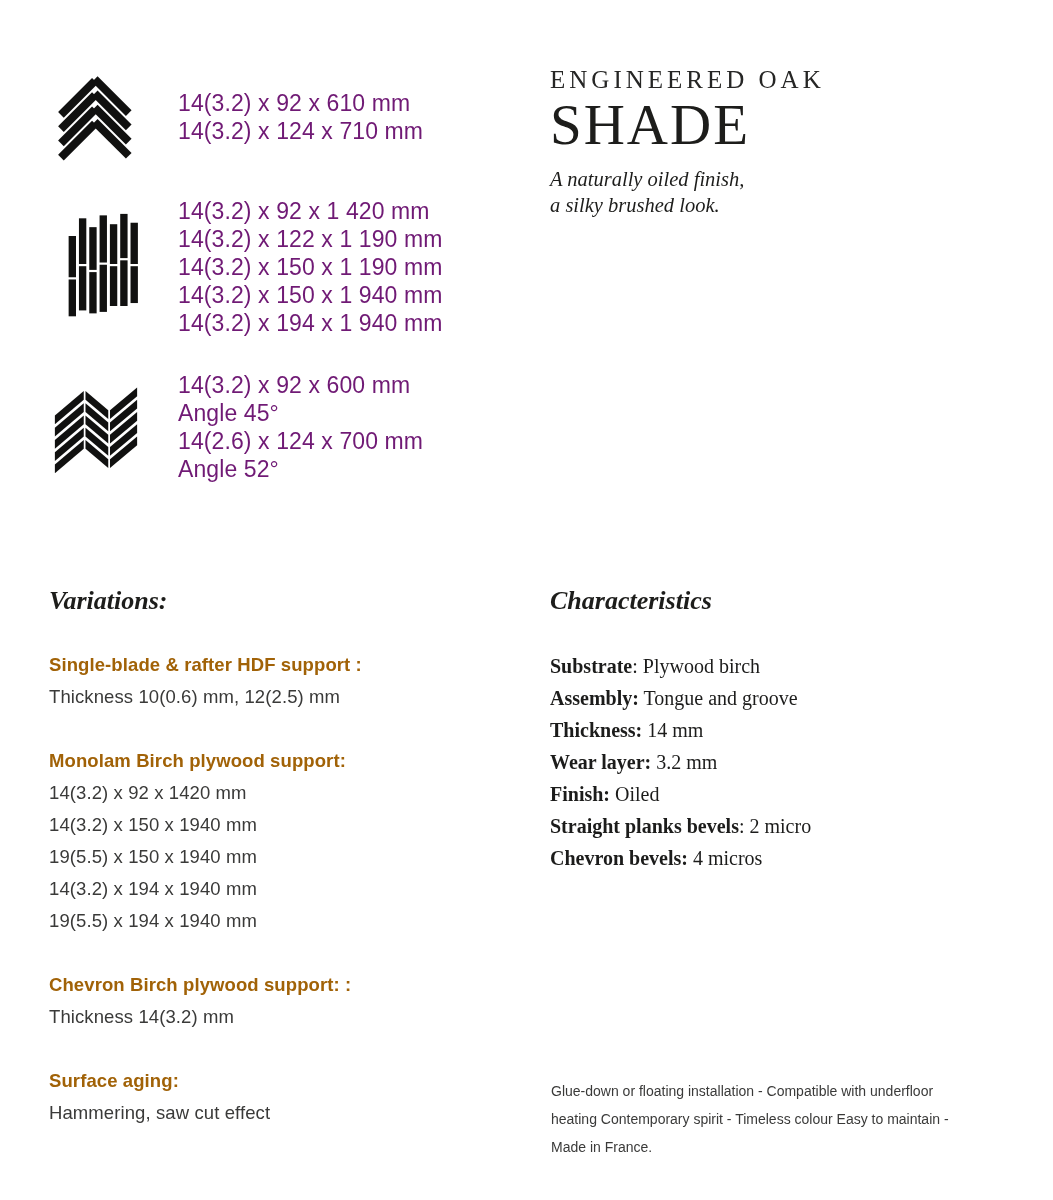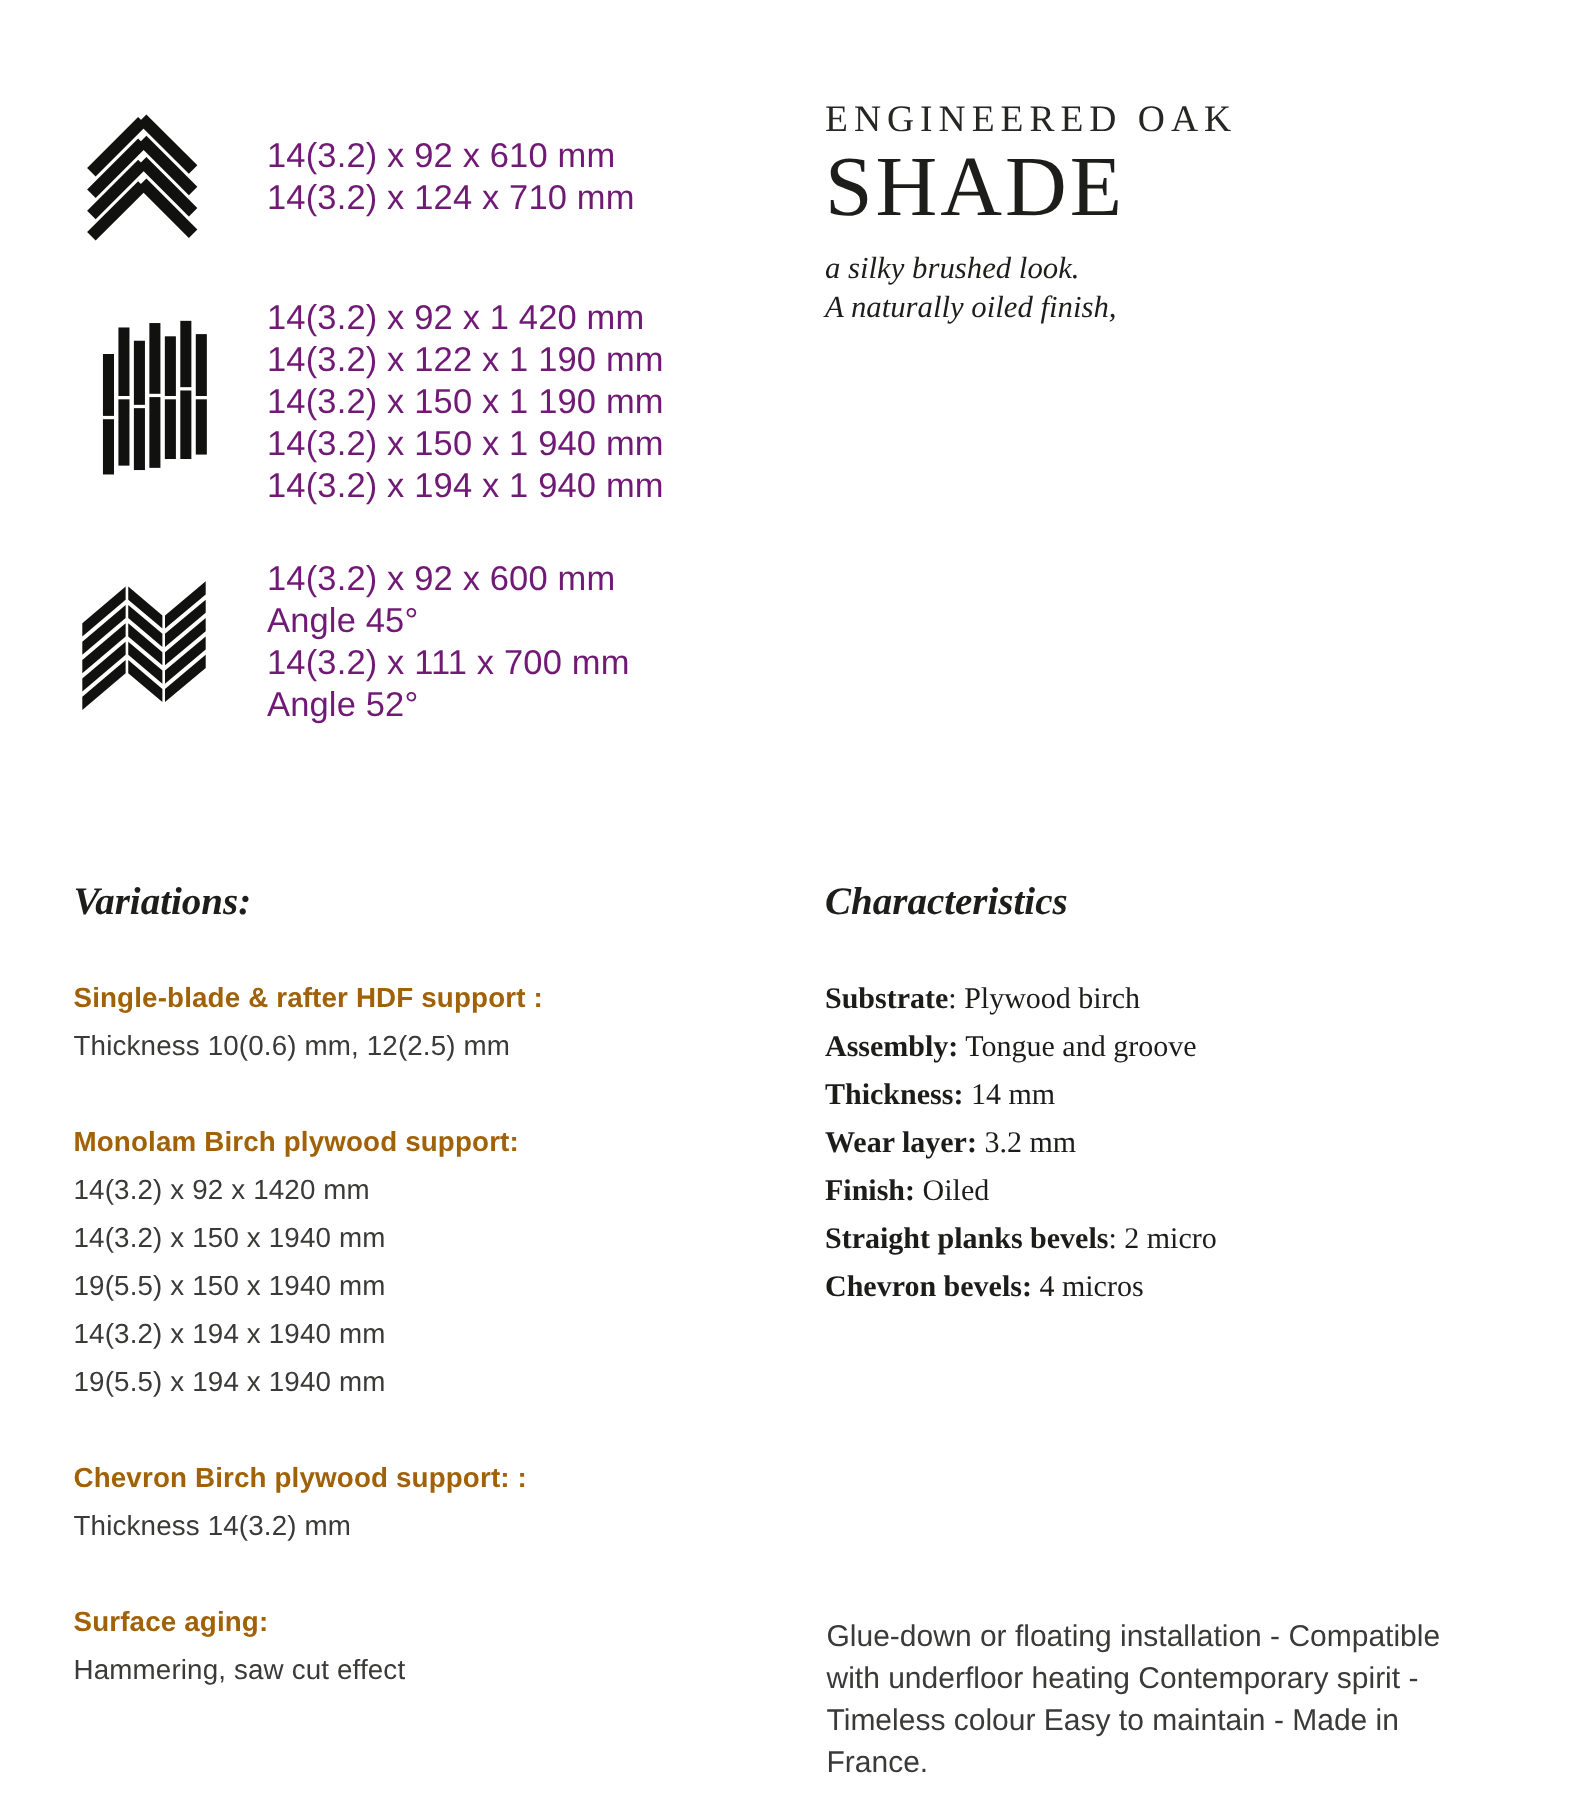--- a/index.html
+++ b/index.html
@@ -91,21 +91,21 @@
     line-height: 32px;
     color: #1c1c1b;
   }
   .char-line b { font-weight: 700; }
   
   .footer-note {
     position: absolute;
     left: 551px;
     top: 1077px;
     width: 418px;
-    font-size: 20px;
+    font-size: 14px;
     line-height: 28px;
     color: #3a3a39;
   }
   .icon-fill { fill: #111110; }
 </style>
 </head>
 <body>
 
 <div class="page">
 
@@ -171,30 +171,30 @@
       <use href="#chevrow" transform="translate(0,14)"></use>
       <use href="#chevrow" transform="translate(0,28)"></use>
       <use href="#chevrow" transform="translate(0,42)"></use>
       <use href="#chevrow" transform="translate(0,56)"></use>
     </svg>
   </div>
   <ul class="fmt-list fmt-list-3">
 
   <li>14(3.2) x 92 x 600 mm</li>
       <li>Angle 45°</li>
-      <li>14(3.2) x 111 x 700 mm</li>
+      <li>14(2.6) x 124 x 700 mm</li>
       <li>Angle 52°</li>
     </ul>
 
   <header class="title-block">
     <div class="kicker">ENGINEERED OAK</div>
     <h1 class="product-title">SHADE</h1>
     <div class="tagline">
+      <div>A naturally oiled finish,</div>
       <div>a silky brushed look.</div>
-      <div>A naturally oiled finish,</div>
     </div>
   </header>
 
   <h2 class="section-heading variations-heading">Variations:</h2>
   <section class="variations-body">
     <div class="vgroup">
       <h3>Single-blade &amp; rafter HDF support :</h3>
       <div>
 
       <p>Thickness 10(0.6) mm, 12(2.5) mm</p>

